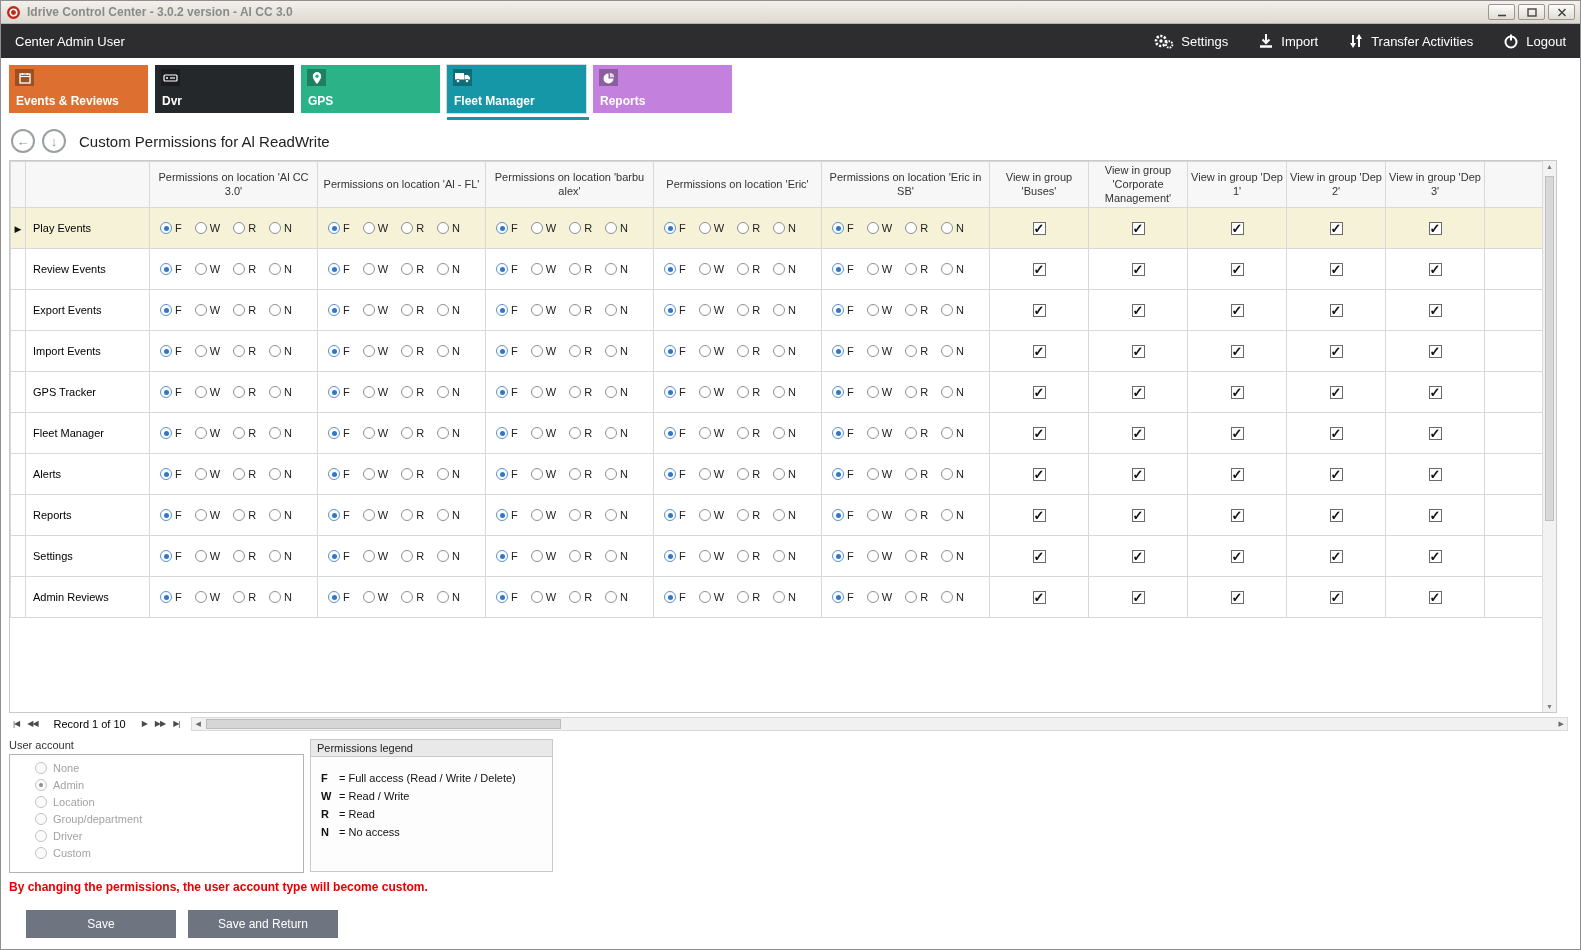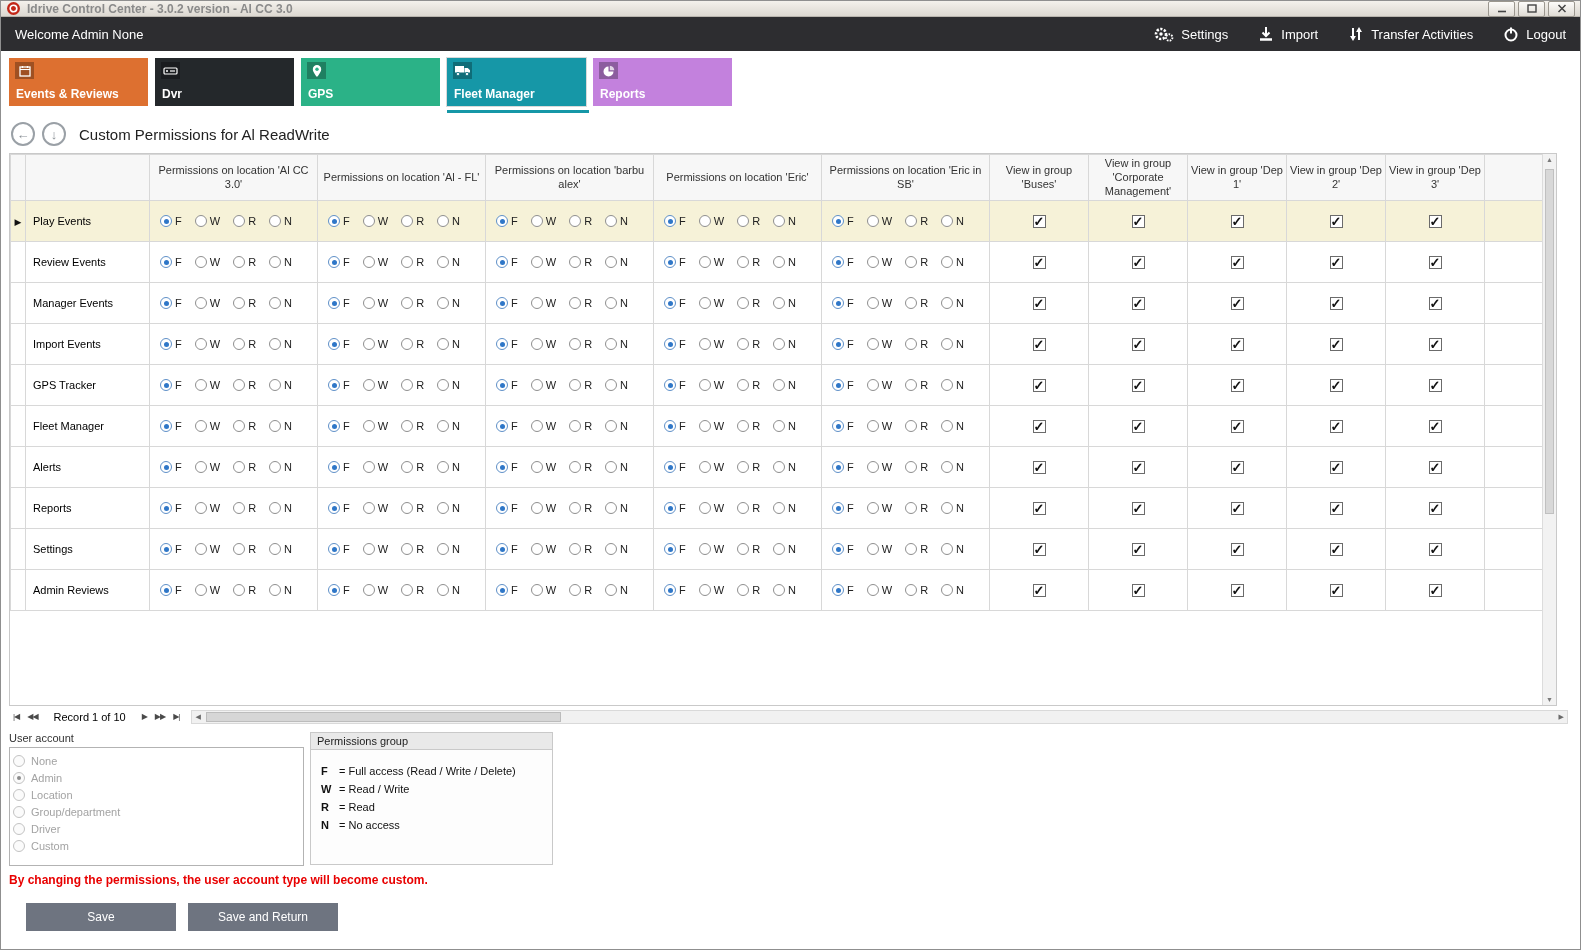--- a/index.html
+++ b/index.html
@@ -1,20 +1,20 @@
 <!DOCTYPE html>
 <html><head>
 <meta charset="utf-8">
 <style>
   *{box-sizing:border-box;margin:0;padding:0}
   html,body{background:#9a9a9a}
   body{font-family:"Liberation Sans",sans-serif;}
   .window{width:1581px;height:950px;background:#fff;border:1px solid #8f8f8f;display:flex;flex-direction:column;overflow:hidden}
   
-  .titlebar{height:16px;flex:none;background:linear-gradient(#f4f1ec,#dcd8d1);border-bottom:1px solid #b8b4ad;display:flex;align-items:center;padding:0 5px}
+  .titlebar{height:23px;flex:none;background:linear-gradient(#f4f1ec,#dcd8d1);border-bottom:1px solid #b8b4ad;display:flex;align-items:center;padding:0 5px}
   .app-icon{display:flex;align-items:center}
   .titlebar .title{font-size:12px;font-weight:bold;color:#8a8a8a;margin-left:6px;flex:1;white-space:nowrap}
   .win-controls{display:flex}
   .win-btn{width:27px;height:16px;margin-left:3px;border:1px solid #9b978f;border-radius:2px;background:linear-gradient(#fdfcfa,#e0dcd5);display:flex;align-items:center;justify-content:center}
   
   .topbar{height:34px;flex:none;background:#2d2d30;color:#fff;display:flex;align-items:center;padding:0 14px}
   .welcome{font-size:13px}
   .topbar-actions{margin-left:auto;display:flex;align-items:center;gap:30px}
   .topbar-action{display:flex;align-items:center;gap:7px;font-size:13px;cursor:pointer}
   .tb-icon{display:flex;align-items:center}
@@ -53,21 +53,21 @@
   .pager-row{display:flex;align-items:center;margin:3px 12px 0 8px;height:15px;flex:none}
   .pg-btn{font-size:8px;color:#4a4a4a;padding:0 4px;letter-spacing:-1px;cursor:pointer;white-space:nowrap}
   .pg-status{font-size:11px;color:#000;margin:0 12px;white-space:nowrap}
   .h-scroll{flex:1;height:14px;background:#f1f1f1;border:1px solid #d9d9d9;position:relative;margin-left:8px;display:flex;align-items:center;justify-content:space-between}
   .h-arrow{font-size:7px;color:#6a6a6a;padding:0 3px;cursor:pointer}
   .h-thumb{position:absolute;left:14px;width:355px;top:1px;bottom:1px;background:#d6d6d6;border:1px solid #bcbcbc;cursor:pointer}
   
   .panels{display:flex;align-items:flex-start;margin:8px 0 0 8px;gap:6px;flex:none}
   .ua{width:295px}
   .ua-label{font-size:11px;color:#333;margin-bottom:3px}
-  .ua-box{border:1px solid #b3b3b3;height:119px;padding:7px 3px;display:flex;flex-direction:column;gap:5px;background:#fff}
+  .ua-box{border:1px solid #b3b3b3;height:119px;padding:7px 25px;display:flex;flex-direction:column;gap:5px;background:#fff}
   .ua-opt{display:flex;align-items:center;gap:6px;font-size:11px;color:#a3a3a3;cursor:default}
   .ua-dot{width:12px;height:12px;border:1px solid #c3c3c3;border-radius:50%;background:#fbfbfb;position:relative;flex:none}
   .ua-dot.on::after{content:"";position:absolute;left:3px;top:3px;right:3px;bottom:3px;border-radius:50%;background:#8c8c8c}
   .legend{width:243px;border:1px solid #c9c9c9;background:#fdfdfd;height:133px}
   .legend-header{background:#e9e9e9;border-bottom:1px solid #c9c9c9;font-size:11px;padding:2px 6px;color:#222}
   .legend-items{padding:15px 10px;display:flex;flex-direction:column;gap:6px;font-size:11px;color:#111}
   .legend-key{font-weight:bold;display:inline-block;width:18px}
   .warning{color:#e80000;font-weight:bold;font-size:12px;margin:7px 0 0 8px;flex:none}
   .button-row{margin:16px 0 0 25px;display:flex;gap:12px;flex:none}
   .btn{width:150px;height:28px;background:#6e7480;color:#fff;font-size:12px;border:none;font-family:inherit;cursor:pointer}
@@ -98,21 +98,21 @@
         </div>
       <div class="win-btn">
           <svg width="10" height="9" viewBox="0 0 10 9">
             <path d="M1.5 1l7 7M8.5 1l-7 7" stroke="#444" stroke-width="1.5" fill="none"></path>
           </svg>
         </div>
     </div>
   </div>
 
   <div class="topbar">
-    <span class="welcome">Welcome Admin None</span>
+    <span class="welcome">Center Admin User</span>
     <div class="topbar-actions">
         <div class="topbar-action">
           <span class="tb-icon">
             <svg width="21" height="17" viewBox="0 0 21 17">
               <circle cx="8" cy="8" r="5" fill="none" stroke="#fff" stroke-width="2.6" stroke-dasharray="2.2 1.5"></circle>
               <circle cx="8" cy="8" r="1.7" fill="#fff"></circle>
               <circle cx="16.2" cy="11.5" r="3.2" fill="none" stroke="#fff" stroke-width="2" stroke-dasharray="1.6 1.2"></circle>
             </svg>
           </span>
           <span class="tb-label">Settings</span>
@@ -498,21 +498,21 @@
             </td>
             <td>
               <div class="checkwrap">
                 <span class="checkbox">✓</span>
               </div>
             </td>
             <td></td>
           </tr>
           <tr class="">
             <td class="ind"></td>
-            <td class="rowlabel">Manager Events</td>
+            <td class="rowlabel">Export Events</td>
             <td>
               <div class="perm-inner">
                 <label class="radio">
                   <span class="radio-dot on"></span>
                   <span class="radio-label">F</span>
                 </label>
                 <label class="radio">
                   <span class="radio-dot"></span>
                   <span class="radio-label">W</span>
                 </label>
@@ -1594,21 +1594,21 @@
             <span class="ua-dot"></span>
             <span>Driver</span>
           </label>
           <label class="ua-opt">
             <span class="ua-dot"></span>
             <span>Custom</span>
           </label>
         </div>
     </div>
     <div class="legend">
-      <div class="legend-header">Permissions group</div>
+      <div class="legend-header">Permissions legend</div>
       <div class="legend-items">
           <div class="legend-item"><span class="legend-key">F</span><span class="legend-desc">= Full access (Read / Write / Delete)</span></div>
           <div class="legend-item"><span class="legend-key">W</span><span class="legend-desc">= Read / Write</span></div>
           <div class="legend-item"><span class="legend-key">R</span><span class="legend-desc">= Read</span></div>
           <div class="legend-item"><span class="legend-key">N</span><span class="legend-desc">= No access</span></div>
         </div>
     </div>
   </div>
 
   <div class="warning">By changing the permissions, the user account type will become custom.</div>

